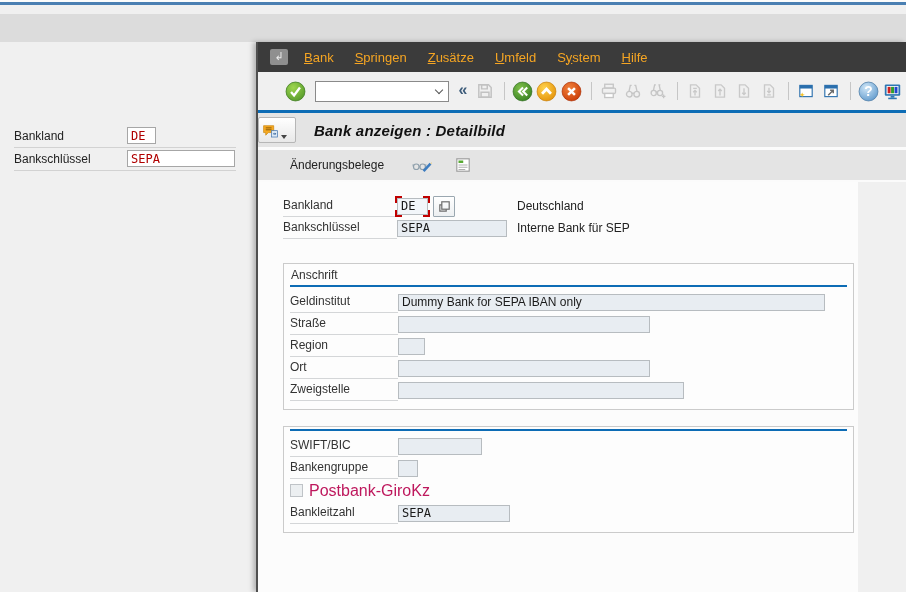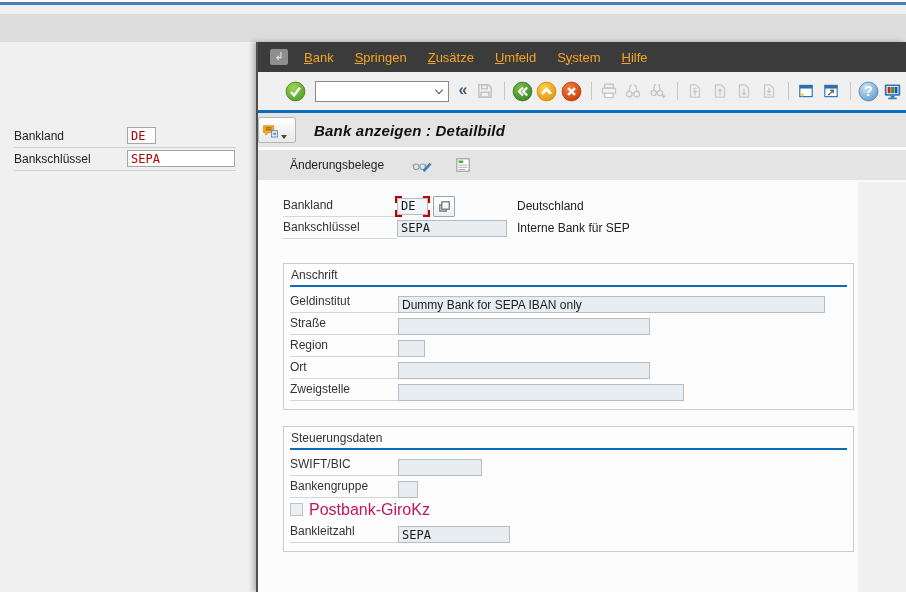--- a/index.html
+++ b/index.html
@@ -164,21 +164,21 @@
   .w-de2{width:31px;}
   .w-sepa2{width:110px;}
   
   .groupbox{
     box-sizing:border-box;width:571px;margin:0 0 16px 25px;
     border:1px solid #cbcbcb;background:#fdfdfd;padding:2px 6px 8px 6px;
   }
   .gb-anschrift{margin-top:24px;}
   .gb-title{font-size:12px;color:#333;padding:2px 0 3px 1px;}
   .gb-rule{height:2px;background:#0d6cb5;margin-bottom:4px;}
-  .gb-row{display:flex;align-items:flex-end;height:22px;}
+  .gb-row{display:flex;align-items:center;height:22px;}
   .gb-label{
     flex:0 0 108px;align-self:flex-end;height:18px;font-size:12px;color:#333;
     border-bottom:1px solid #d4d6d8;
   }
   .w-geld{width:427px;}
   .w-region{width:27px;}
   .w-strasse{width:252px;}
   .w-ort{width:252px;}
   .w-zweig{width:286px;}
   .w-swift{width:84px;}
@@ -462,21 +462,20 @@
         <span class="gb-label">Ort</span>
         <span class="ro sans w-ort"></span>
       </div>
       <div class="gb-row">
         <span class="gb-label">Zweigstelle</span>
         <span class="ro sans w-zweig"></span>
       </div>
     </div>
 
     <div class="groupbox">
-      <div class="gb-title">Steuerungsdaten</div>
       <div class="gb-rule"></div>
       <div class="gb-row">
         <span class="gb-label">SWIFT/BIC</span>
         <span class="ro sans w-swift"></span>
       </div>
       <div class="gb-row">
         <span class="gb-label">Bankengruppe</span>
         <span class="ro sans w-bgrp"></span>
       </div>
       <div class="cb-row">

